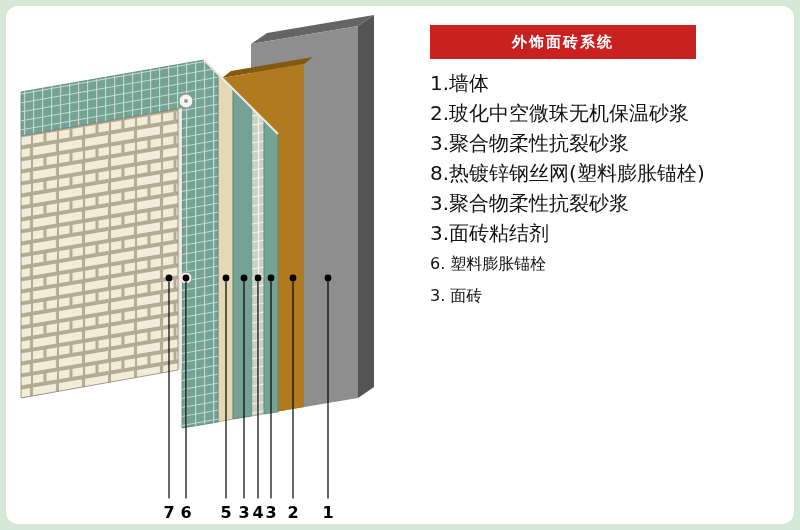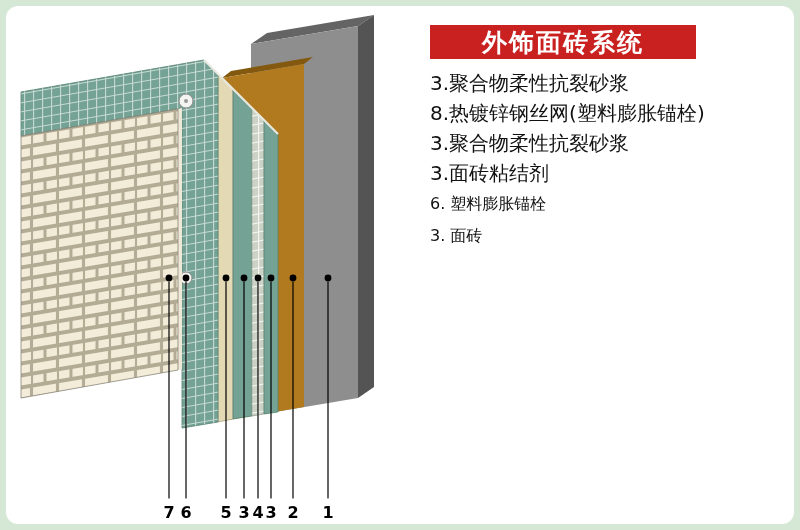--- a/index.html
+++ b/index.html
@@ -14,21 +14,21 @@
   }
   .card{
     position:relative;width:100%;height:100%;
     background:#ffffff;border-radius:12px;overflow:hidden;
   }
   .diagram{position:absolute;left:0;top:0;}
   .banner{
     position:absolute;left:424px;top:19px;width:266px;height:34px;
     background:#c92120;color:#ffffff;
     display:flex;align-items:center;justify-content:center;
-    font-size:25px;font-weight:bold;letter-spacing:2px;
+    font-size:15px;font-weight:bold;letter-spacing:2px;
   }
   .legend{
     position:absolute;left:424px;top:62px;width:366px;
     margin:0;padding:0;list-style:none;color:#111111;
   }
   .legend li{
     font-size:20px;line-height:30px;white-space:nowrap;
     font-weight:normal;
   }
   .legend li.lg{font-size:16px;line-height:32px;}
@@ -120,20 +120,22 @@
         <text class="callout-num" x="287" y="512" text-anchor="middle" stroke="none">2</text>
         <text class="callout-num" x="322" y="512" text-anchor="middle" stroke="none">1</text>
       </g>
     </svg>
 
     <div class="banner">
       <span>外饰面砖系统</span>
     </div>
 
     <ul class="legend">
+      <li>1.墙体</li>
+      <li>2.玻化中空微珠无机保温砂浆</li>
       <li>3.聚合物柔性抗裂砂浆</li>
       <li>8.热镀锌钢丝网(塑料膨胀锚栓)</li>
       <li>3.聚合物柔性抗裂砂浆</li>
       <li>3.面砖粘结剂</li>
       <li class="lg">6. 塑料膨胀锚栓</li>
       <li class="lg">3. 面砖</li>
     </ul>
 
   </div>
 </div>

